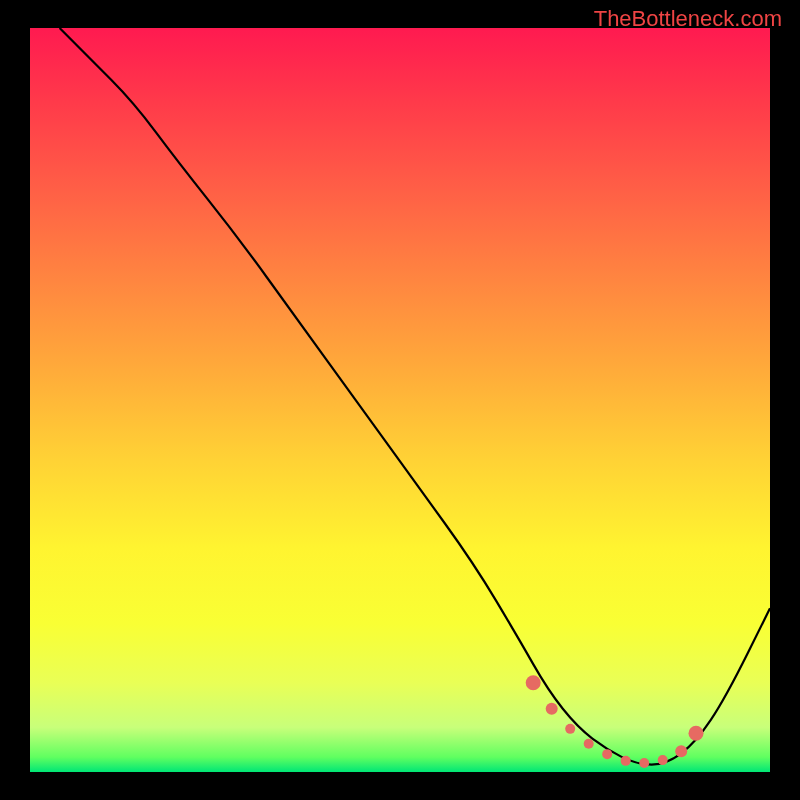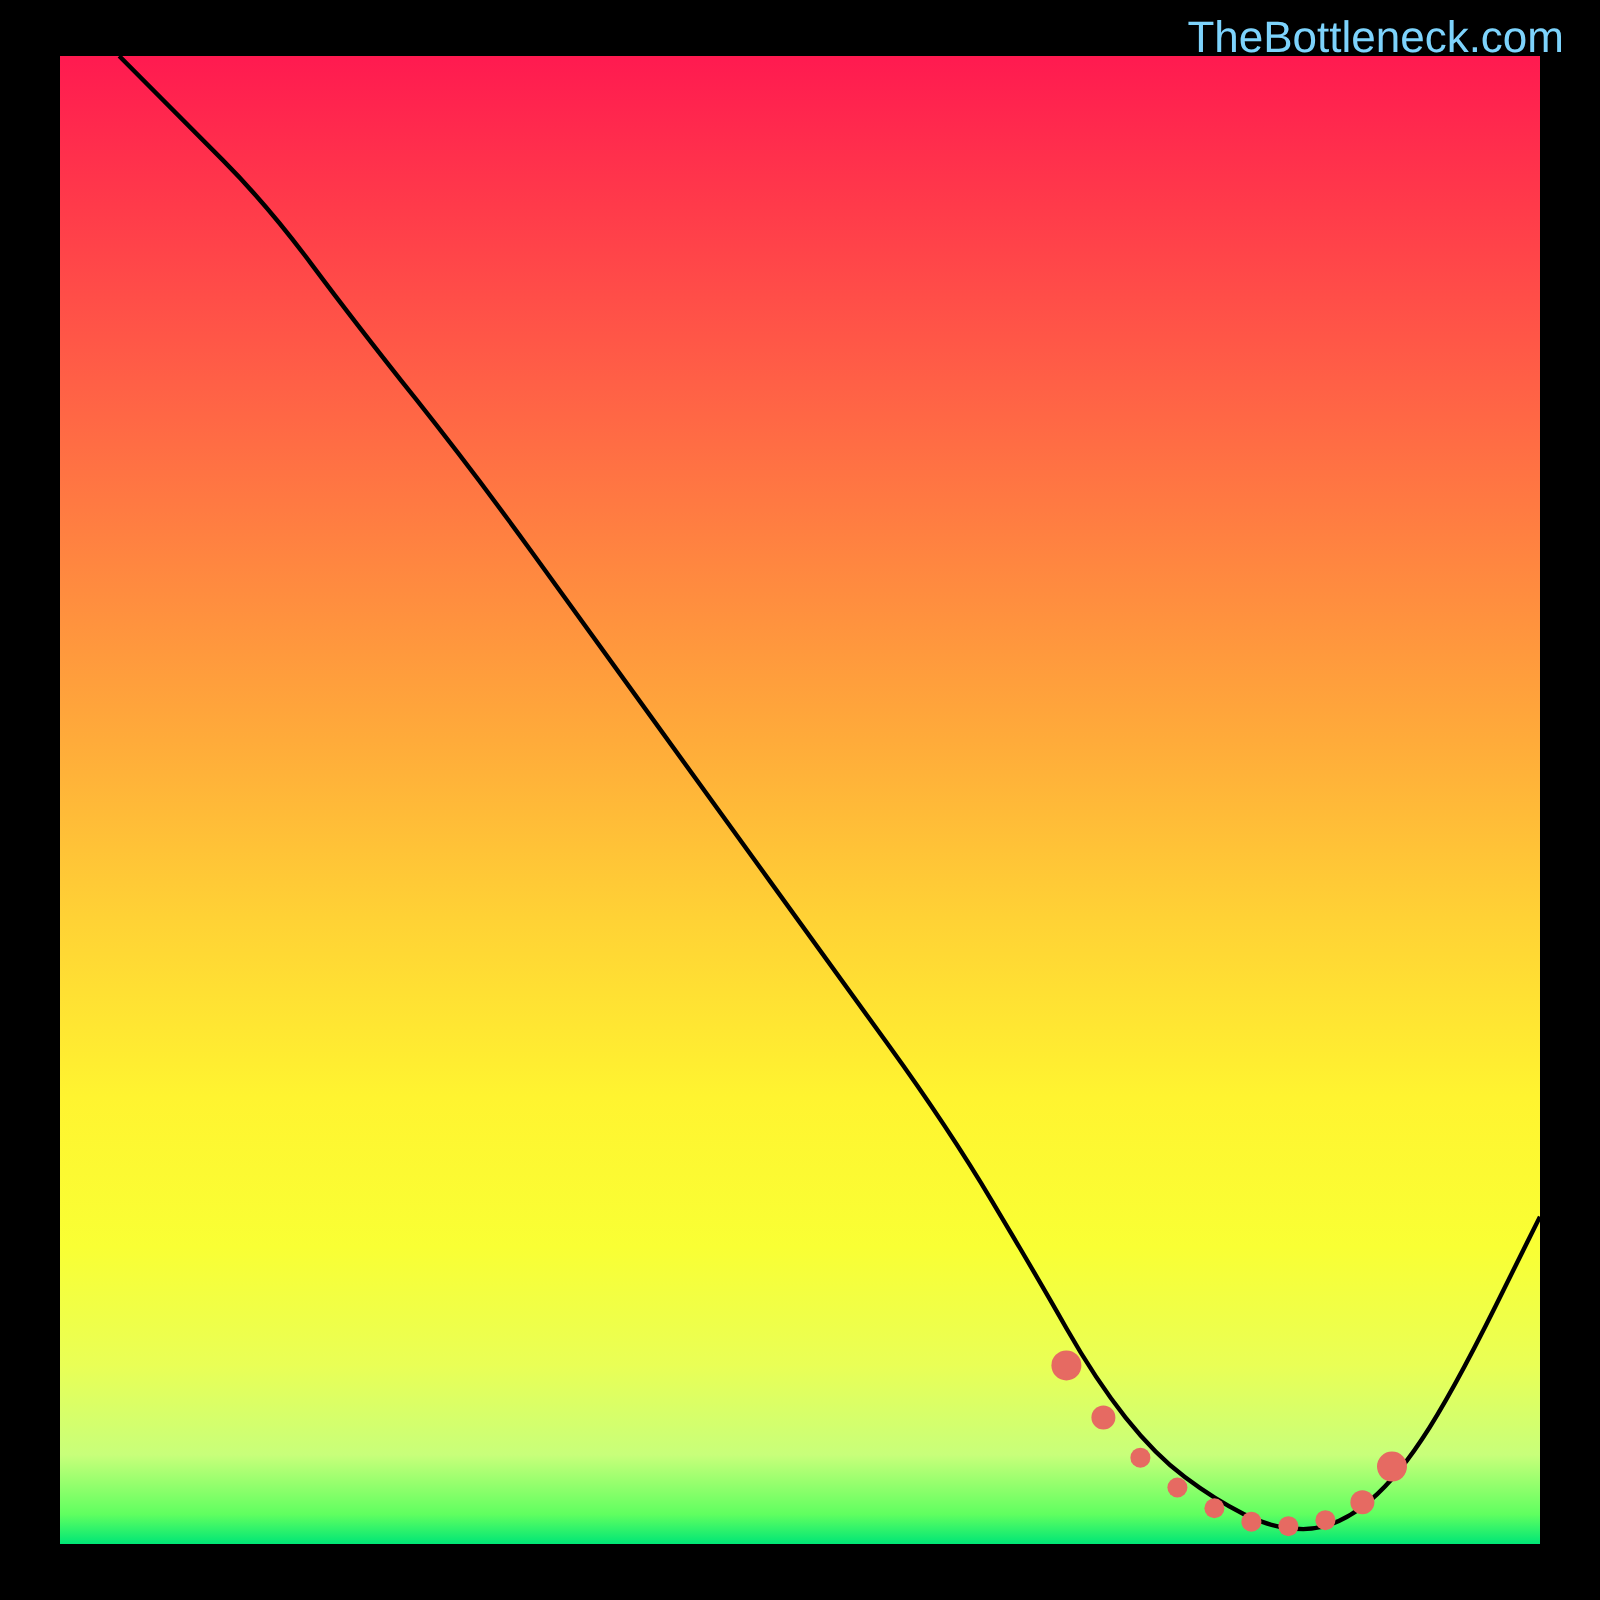--- a/index.html
+++ b/index.html
@@ -3,21 +3,21 @@
 <meta charset="utf-8">
 <style>
   * { margin: 0; padding: 0; box-sizing: border-box; }
   body { width: 800px; height: 800px; background: #000; position: relative; overflow: hidden; }
   .watermark {
     position: absolute;
     top: 6px;
     right: 18px;
     font-family: Arial, Helvetica, sans-serif;
     font-size: 22px;
-    color: #7dd3fc;
+    color: #ef4444;
     font-weight: 400;
     z-index: 10;
   }
   .plot-area {
     position: absolute;
     left: 30px;
     top: 28px;
     width: 740px;
     height: 744px;
     background: linear-gradient(to bottom,

